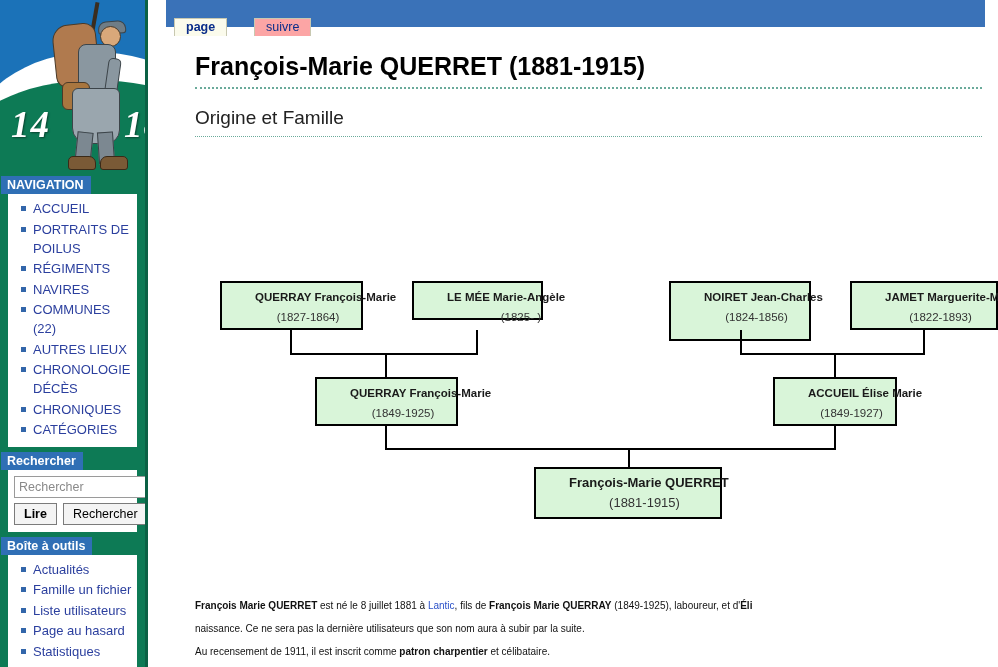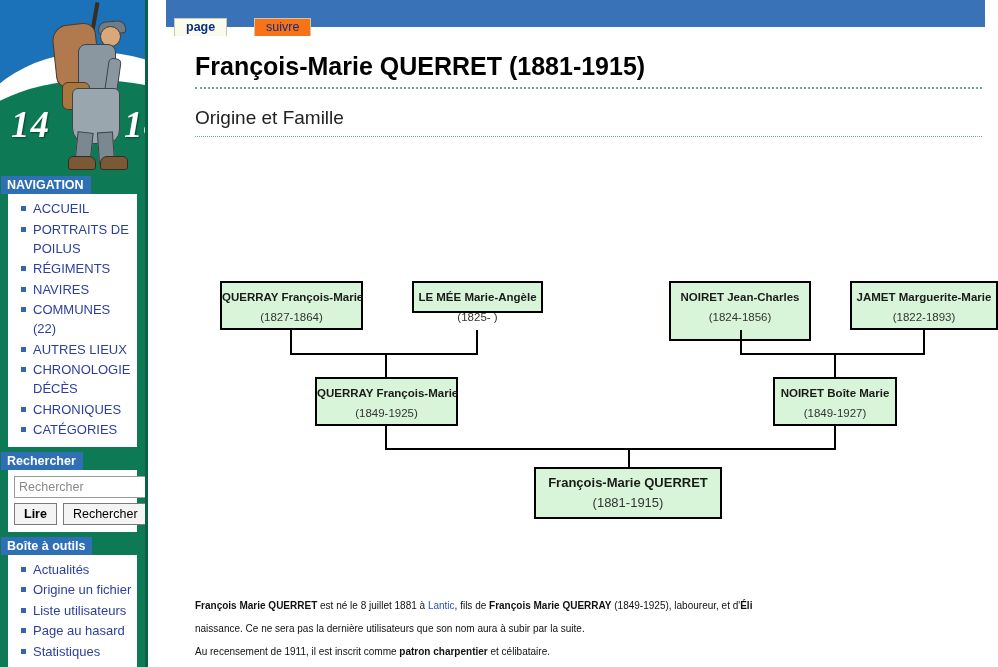--- a/index.html
+++ b/index.html
@@ -212,21 +212,21 @@
     font-family: "Liberation Sans", sans-serif;
     cursor: pointer;
   }
   #tab-page {
     left: 8px;
     background: #fbfbec;
     font-weight: bold;
   }
   #tab-suivre {
     left: 88px;
-    background: #f97316;
+    background: #fca5a5;
     font-weight: normal;
   }
 
   
   #content {
     position: absolute;
     left: 179px; top: 36px;
     width: 819px; height: 631px;
     background: #ffffff;
     overflow: hidden;
@@ -257,20 +257,21 @@
     height: 395px;
   }
   .node {
     position: absolute;
     background: #d9f5d9;
     border: 2px solid #000000;
     box-sizing: border-box;
     text-align: center;
     padding-top: 7px;
     font-family: "Liberation Sans", sans-serif;
+    padding-left: 33px;
   }
   .node .nm {
     font-size: 11.5px;
     font-weight: bold;
     color: #1a1a1a;
     line-height: 14px;
     display: block;
     white-space: nowrap;
   }
   .node .dt {
@@ -359,21 +360,21 @@
         <button class="sbtn" id="btn-rechercher">Rechercher</button>
       </div>
     </div>
   </div>
 
   <div class="portlet">
     <div class="portlet-title">Boîte à outils</div>
     <div class="portlet-body">
       <ul class="navlist">
         <li><a href="#">Actualités</a></li>
-        <li><a href="#">Origine un fichier</a></li>
+        <li><a href="#">Famille un fichier</a></li>
         <li><a href="#">Liste utilisateurs</a></li>
         <li><a href="#">Page au hasard</a></li>
         <li><a href="#">Statistiques</a></li>
         <li><a href="#">Aide</a></li>
       </ul>
     </div>
   </div>
 </div>
 
 <div id="topbar">
@@ -385,39 +386,39 @@
 
   <h1 id="page-title">François-Marie QUERRET (1881-1915)</h1>
   <h2 id="section-title">Origine et Famille</h2>
 
   <div id="tree">
 
     <div class="node" style="left:41px;  top:144px; width:143px; height:49px;">
       <span class="nm">QUERRAY François-Marie</span>
       <span class="dt">(1827-1864)</span>
     </div>
-    <div class="node" style="left:233px; top:144px; width:131px; height:32px;">
+    <div class="node" style="left:233px; top:144px; width:131px; height:39px;text-align:right;">
       <span class="nm">LE MÉE Marie-Angèle</span>
       <span class="dt">(1825- )</span>
     </div>
     <div class="node" style="left:490px; top:144px; width:142px; height:60px;">
       <span class="nm">NOIRET Jean-Charles</span>
       <span class="dt">(1824-1856)</span>
     </div>
     <div class="node" style="left:671px; top:144px; width:148px; height:49px;">
       <span class="nm">JAMET Marguerite-Marie</span>
       <span class="dt">(1822-1893)</span>
     </div>
 
     <div class="node" style="left:136px; top:240px; width:143px; height:49px;">
       <span class="nm">QUERRAY François-Marie</span>
       <span class="dt">(1849-1925)</span>
     </div>
     <div class="node" style="left:594px; top:240px; width:124px; height:49px;">
-      <span class="nm">NOIRET Boîte Marie</span>
+      <span class="nm">ACCUEIL Élise Marie</span>
       <span class="dt">(1849-1927)</span>
     </div>
 
     <div class="node subject" style="left:355px; top:330px; width:188px; height:52px;">
       <span class="nm">François-Marie QUERRET</span>
       <span class="dt">(1881-1915)</span>
     </div>
 
     <div class="ln lnv" style="left:111px; top:193px; height:23px;"></div>
     <div class="ln lnv" style="left:297px; top:193px; height:23px;"></div>

